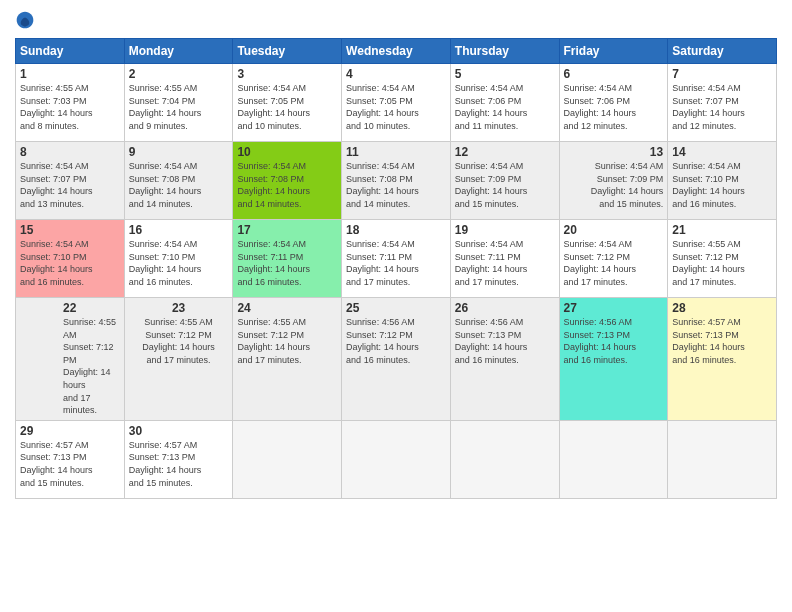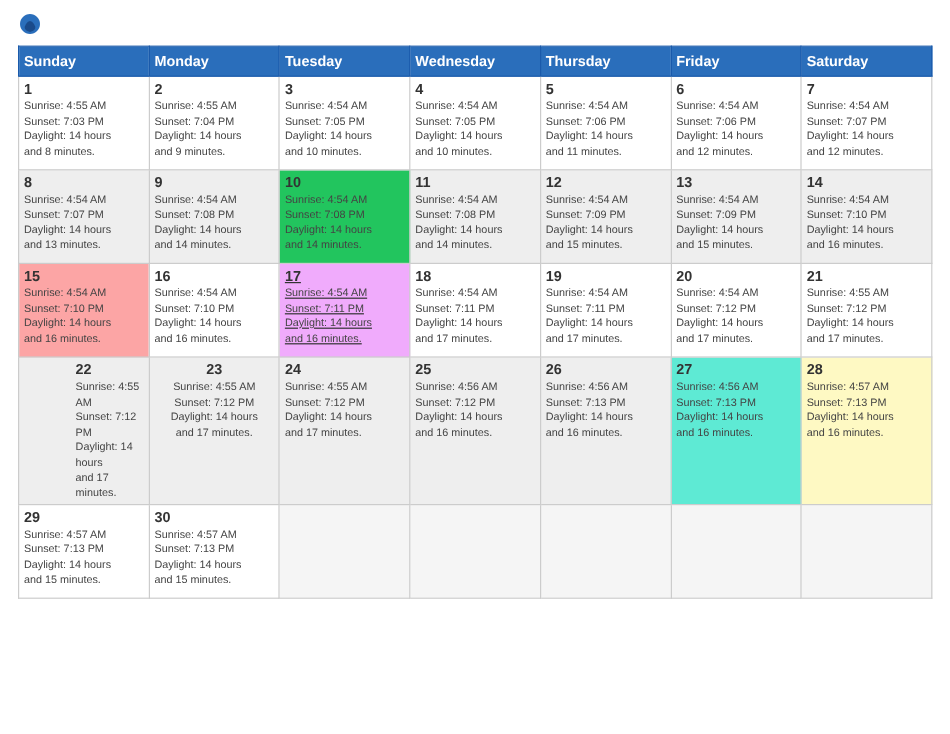--- a/index.html
+++ b/index.html
@@ -162,51 +162,51 @@
         </tr>
         <tr style="background: rgb(238, 238, 238);">
           <td style="background: rgb(238, 238, 238);">
             <span class="day-num">8</span>
             <div class="day-info">Sunrise: 4:54 AM<br>Sunset: 7:07 PM<br>Daylight: 14 hours<br>and 13 minutes.</div>
           </td>
           <td style="background: rgb(238, 238, 238);">
             <span class="day-num">9</span>
             <div class="day-info">Sunrise: 4:54 AM<br>Sunset: 7:08 PM<br>Daylight: 14 hours<br>and 14 minutes.</div>
           </td>
-          <td style="background: #22c55e;">
+          <td style="background: #84cc16;">
             <span class="day-num">10</span>
             <div class="day-info">Sunrise: 4:54 AM<br>Sunset: 7:08 PM<br>Daylight: 14 hours<br>and 14 minutes.</div>
           </td>
           <td style="background: rgb(238, 238, 238);">
             <span class="day-num">11</span>
             <div class="day-info">Sunrise: 4:54 AM<br>Sunset: 7:08 PM<br>Daylight: 14 hours<br>and 14 minutes.</div>
           </td>
           <td style="background: rgb(238, 238, 238);">
             <span class="day-num">12</span>
             <div class="day-info">Sunrise: 4:54 AM<br>Sunset: 7:09 PM<br>Daylight: 14 hours<br>and 15 minutes.</div>
           </td>
-          <td style="background: rgb(238, 238, 238);">
+          <td style="background: rgb(238, 238, 238); text-align: right;">
             <span class="day-num">13</span>
             <div class="day-info">Sunrise: 4:54 AM<br>Sunset: 7:09 PM<br>Daylight: 14 hours<br>and 15 minutes.</div>
           </td>
           <td style="background: rgb(238, 238, 238);">
             <span class="day-num">14</span>
             <div class="day-info">Sunrise: 4:54 AM<br>Sunset: 7:10 PM<br>Daylight: 14 hours<br>and 16 minutes.</div>
           </td>
         </tr>
         <tr style="background: rgb(255, 255, 255);">
           <td style="background: #fca5a5;">
             <span class="day-num">15</span>
             <div class="day-info">Sunrise: 4:54 AM<br>Sunset: 7:10 PM<br>Daylight: 14 hours<br>and 16 minutes.</div>
           </td>
           <td style="background: rgb(255, 255, 255);">
             <span class="day-num">16</span>
             <div class="day-info">Sunrise: 4:54 AM<br>Sunset: 7:10 PM<br>Daylight: 14 hours<br>and 16 minutes.</div>
           </td>
-          <td style="background: #f0abfc; text-decoration: underline;">
+          <td style="background: #86efac;">
             <span class="day-num">17</span>
             <div class="day-info">Sunrise: 4:54 AM<br>Sunset: 7:11 PM<br>Daylight: 14 hours<br>and 16 minutes.</div>
           </td>
           <td style="background: rgb(255, 255, 255);">
             <span class="day-num">18</span>
             <div class="day-info">Sunrise: 4:54 AM<br>Sunset: 7:11 PM<br>Daylight: 14 hours<br>and 17 minutes.</div>
           </td>
           <td style="background: rgb(255, 255, 255);">
             <span class="day-num">19</span>
             <div class="day-info">Sunrise: 4:54 AM<br>Sunset: 7:11 PM<br>Daylight: 14 hours<br>and 17 minutes.</div>

